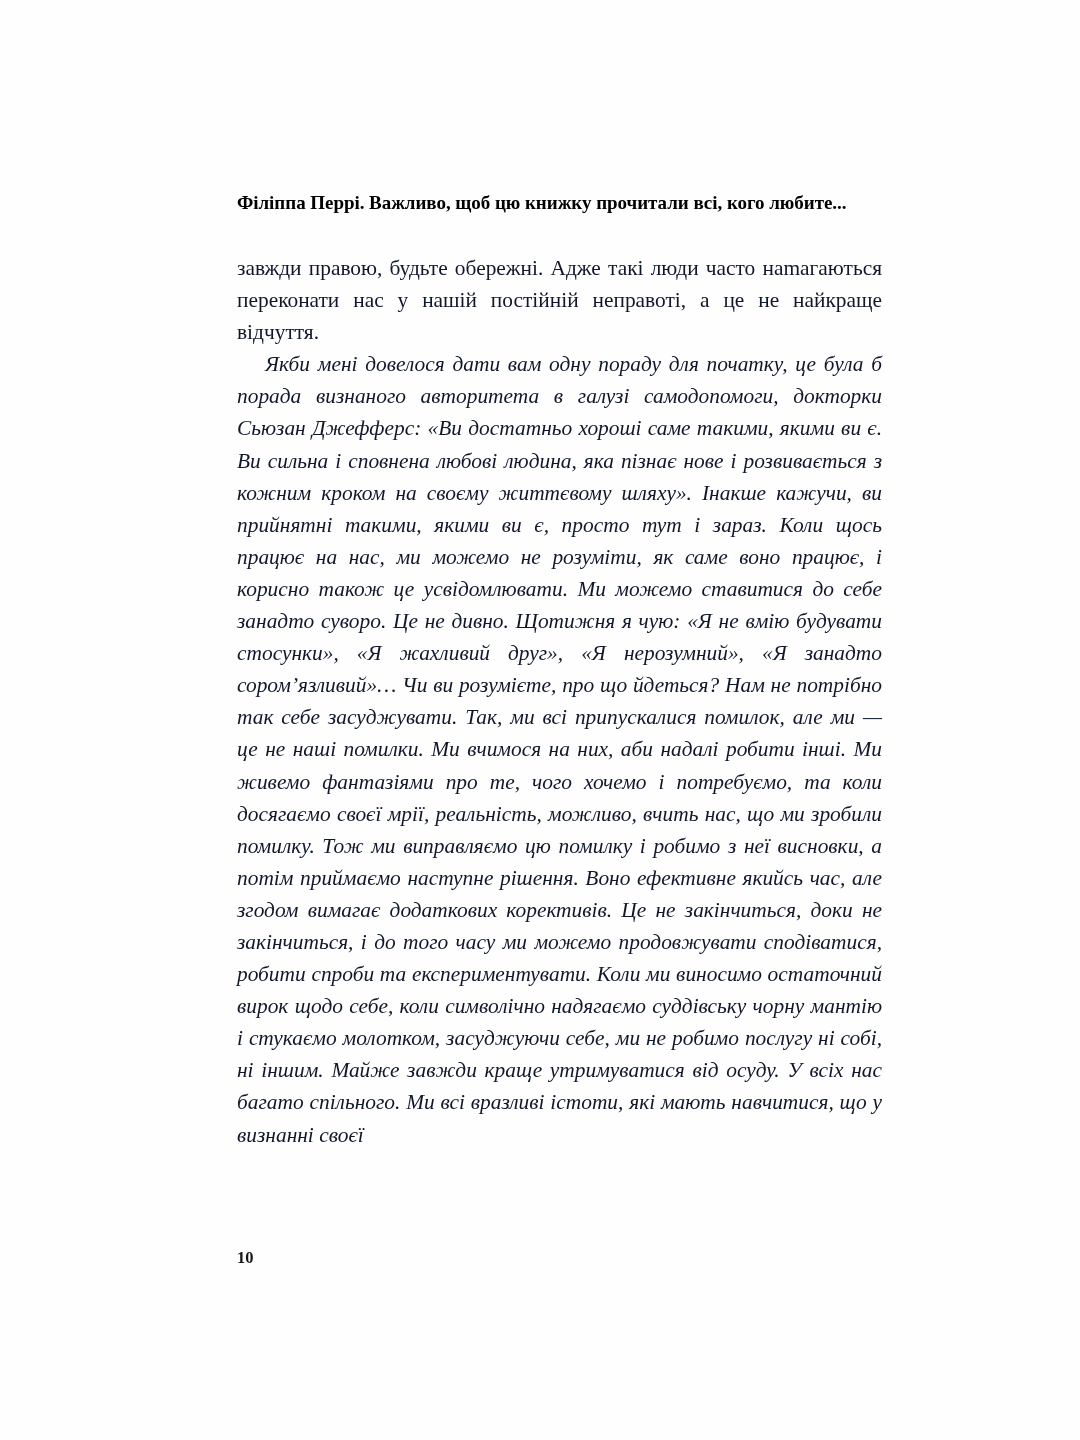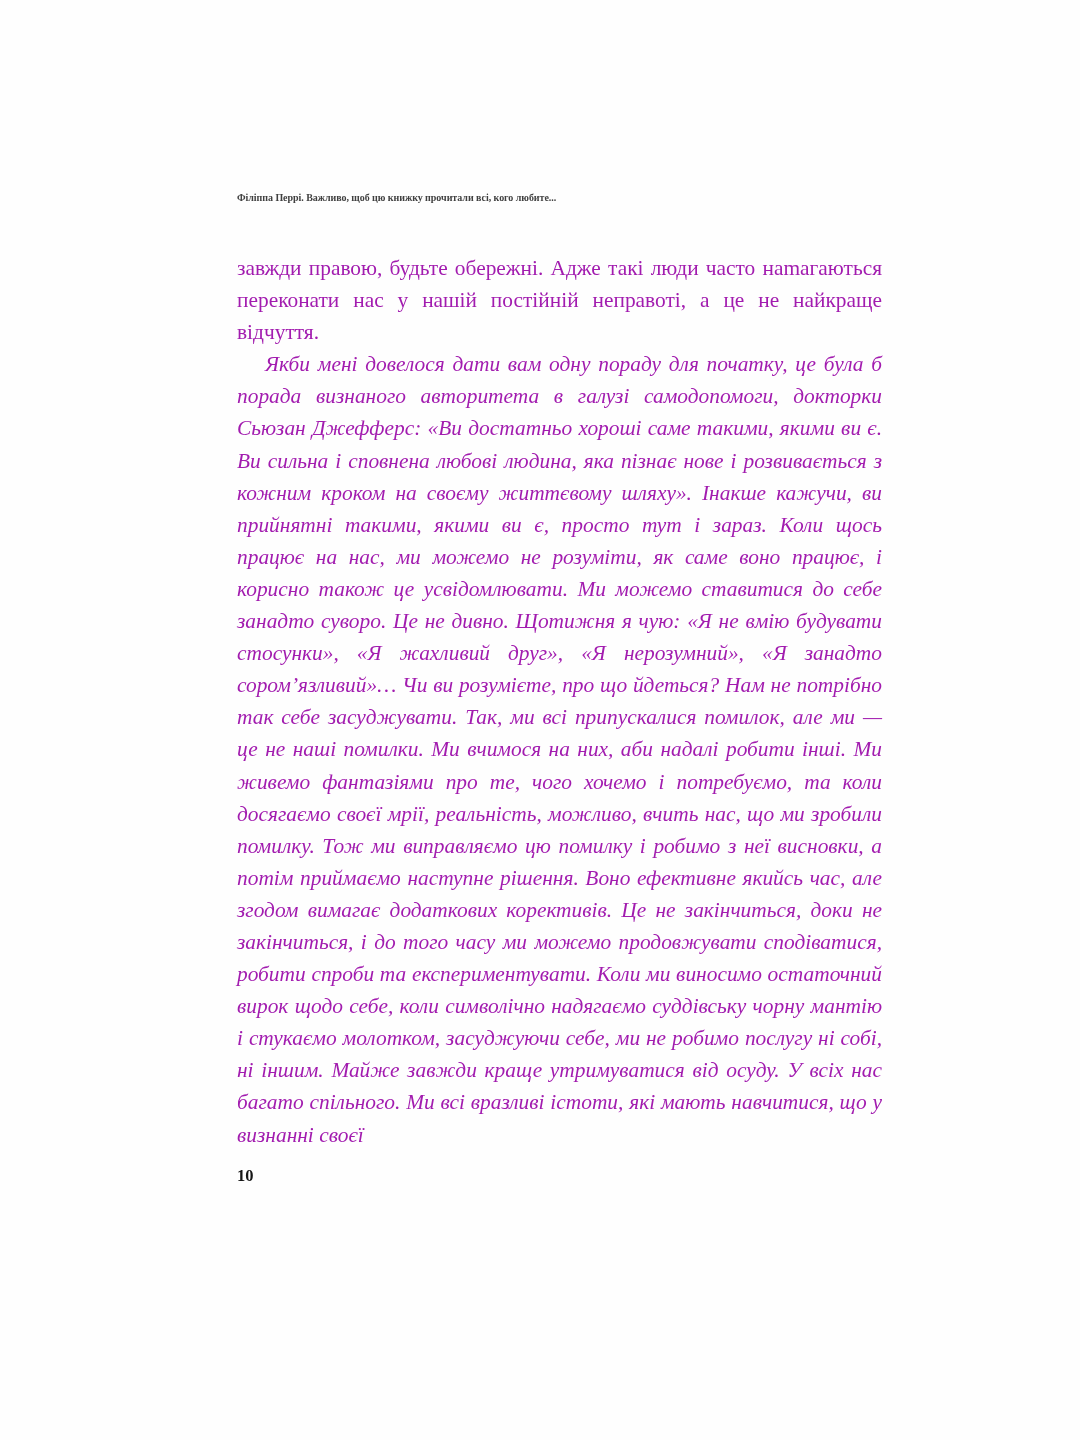--- a/index.html
+++ b/index.html
@@ -24,55 +24,55 @@
   }
 
   
   .running-head {
     position: absolute;
     left: 237px;
     top: 192px;
     width: 646px;
     font-family: "Liberation Serif", "DejaVu Serif", serif;
     font-weight: bold;
-    font-size: 10px;
+    font-size: 19px;
     letter-spacing: -0.05px;
-    color: #404040;
+    color: #000000;
     white-space: nowrap;
   }
 
   
   .text-column {
     position: absolute;
     left: 237px;
     top: 252px;
     width: 645px;
   }
 
   .body-par {
     margin: 0;
     font-size: 21.4px;
     line-height: 32.1px;
     text-align: justify;
     text-justify: inter-word;
-    color: #a21caf;
+    color: #0f172a;
     hyphens: manual;
     word-spacing: 0.1px;
   }
 
   .body-par + .body-par {
     text-indent: 28px;
     font-style: italic;
   }
 
   
   .folio {
     position: absolute;
     left: 237px;
-    top: 1166px;
+    top: 1248px;
     font-family: "Liberation Serif", "DejaVu Serif", serif;
     font-weight: bold;
     font-size: 16.5px;
     color: #161616;
   }
 </style>
 </head>
 <body>
 
 <div class="page">

